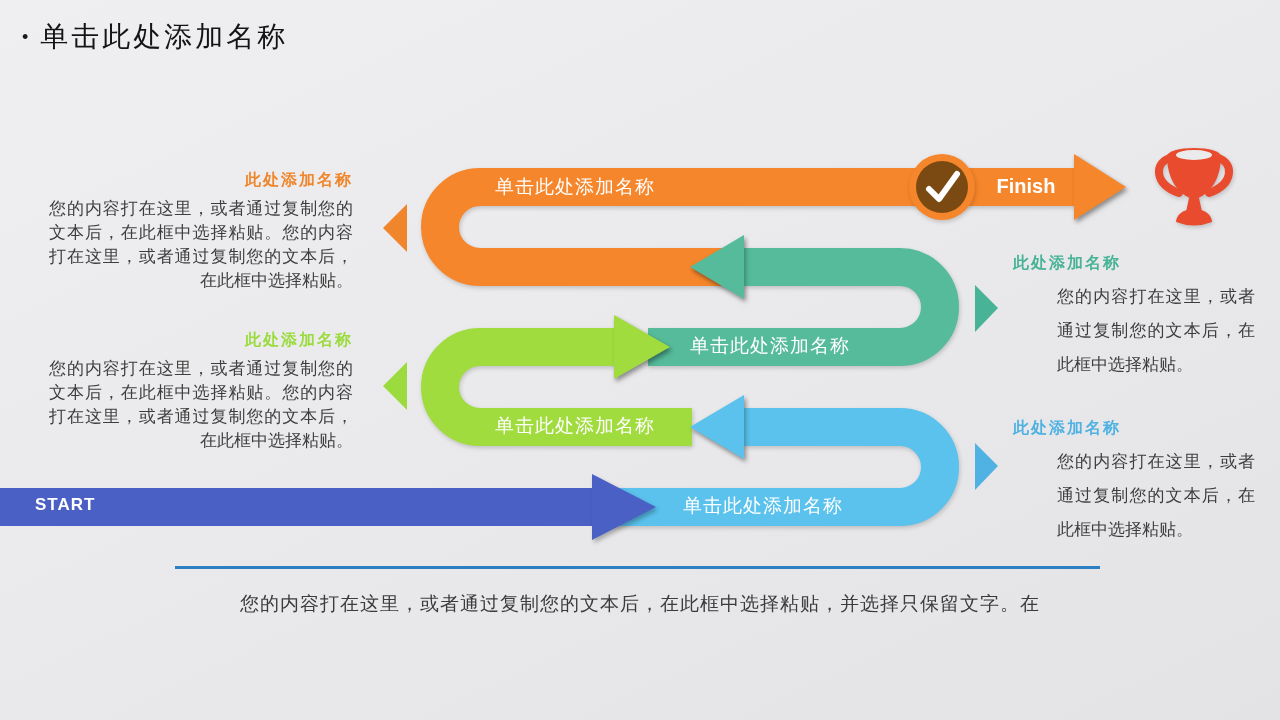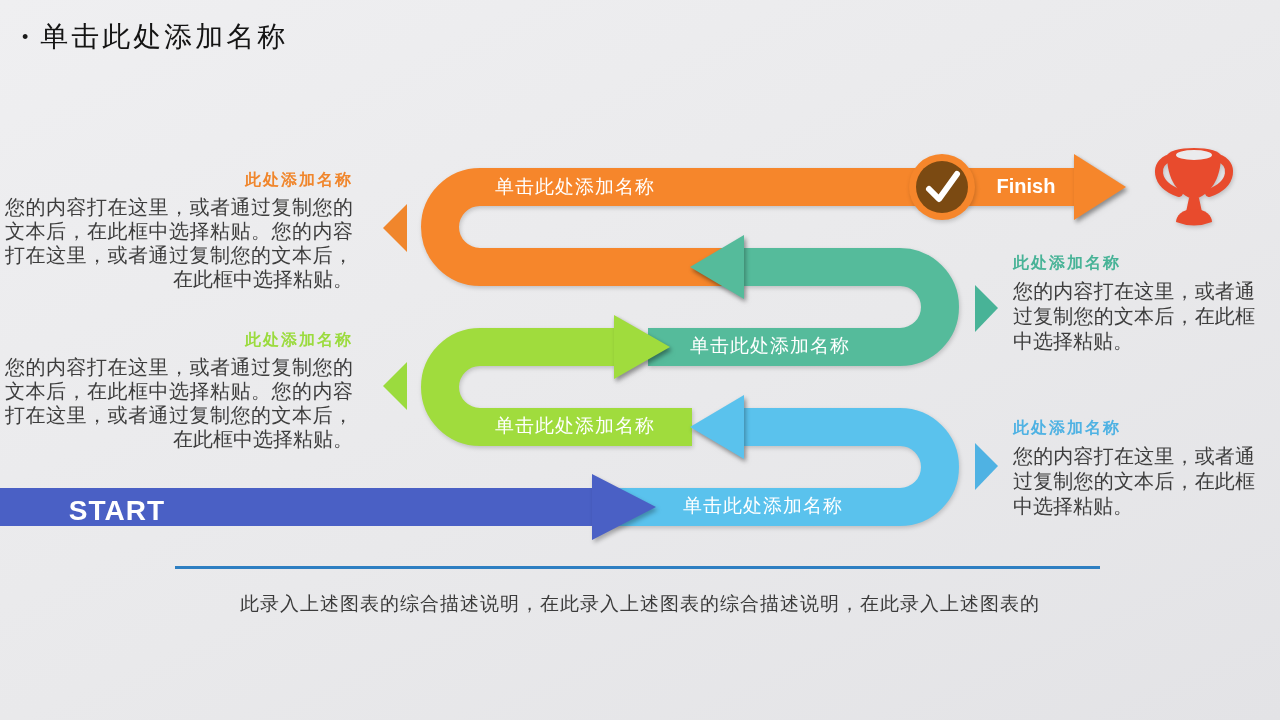--- a/index.html
+++ b/index.html
@@ -18,38 +18,39 @@
   
   svg.snake{left:0;top:0;}
   .sh{filter:drop-shadow(2px 3px 2px rgba(0,0,0,0.28));}
   .shsoft{filter:drop-shadow(1px 2px 2px rgba(0,0,0,0.18));}
   
   .bandlabel{
     width:220px;text-align:center;color:#ffffff;
     font-family:"Liberation Serif","DejaVu Serif",serif;
     font-size:19px;letter-spacing:1px;line-height:24px;
   }
-  .startlabel{color:#fff;font-weight:bold;font-size:28px;letter-spacing:1px;width:130px;text-align:right;}
+  .startlabel{color:#fff;font-weight:bold;font-size:17px;letter-spacing:1px;width:130px;text-align:left;}
   .finishlabel{color:#fff;font-weight:bold;font-size:20px;width:110px;text-align:center;}
   
   .callout h3{
     margin:0 0 6px 0;font-family:"Liberation Serif","DejaVu Serif",serif;
     font-size:16px;letter-spacing:2px;font-weight:bold;
   }
   .callout .body{
-    font-family:Liberation Mono, monospace;
-    font-size:20px;line-height:24px;color:#3d3d3d;
+    font-family:Liberation Sans, sans-serif;
+    font-size:17px;line-height:24px;color:#3d3d3d;
     text-align:justify;
+    margin-left:44px;
   }
   .co-left{width:348px;left:5px;}
   .co-left h3{text-align:right;}
   .co-left .body{text-align-last:right;}
   .co-right{width:242px;left:1013px;}
   .co-right h3{text-align:left;}
-  .co-right .body{text-align-last:left;line-height:25px;}
+  .co-right .body{text-align-last:left;line-height:34px;}
   .hd-orange{color:#f0862c;}
   .hd-green{color:#9bdb3e;}
   .hd-teal{color:#48b397;}
   .hd-blue{color:#4fb2e3;}
   
   .rule{left:175px;top:566px;width:925px;height:3px;background:#2e7fc2;}
   .footer{
     left:140px;top:590px;width:1000px;text-align:center;
     font-family:"Liberation Serif","DejaVu Serif",serif;
     font-size:19px;line-height:27px;letter-spacing:1px;color:#3b3b3b;
@@ -135,16 +136,16 @@
     <h3 class="hd-teal">此处添加名称</h3>
     <div class="body">您的内容打在这里，或者通过复制您的文本后，在此框中选择粘贴。</div>
   </div>
   <div class="abs callout co-right" style="top:418px;">
     <h3 class="hd-blue">此处添加名称</h3>
     <div class="body">您的内容打在这里，或者通过复制您的文本后，在此框中选择粘贴。</div>
   </div>
 
   <div class="abs rule"></div>
   <div class="abs footer">
-    <div>此录入上述图表的综合描述说明，在此录入上述图表的综合描述说明，在此录入上述图表的</div>
+    <div>您的内容打在这里，或者通过复制您的文本后，在此框中选择粘贴，并选择只保留文字。在</div>
   </div>
 
 </div>
 
 </body></html>

